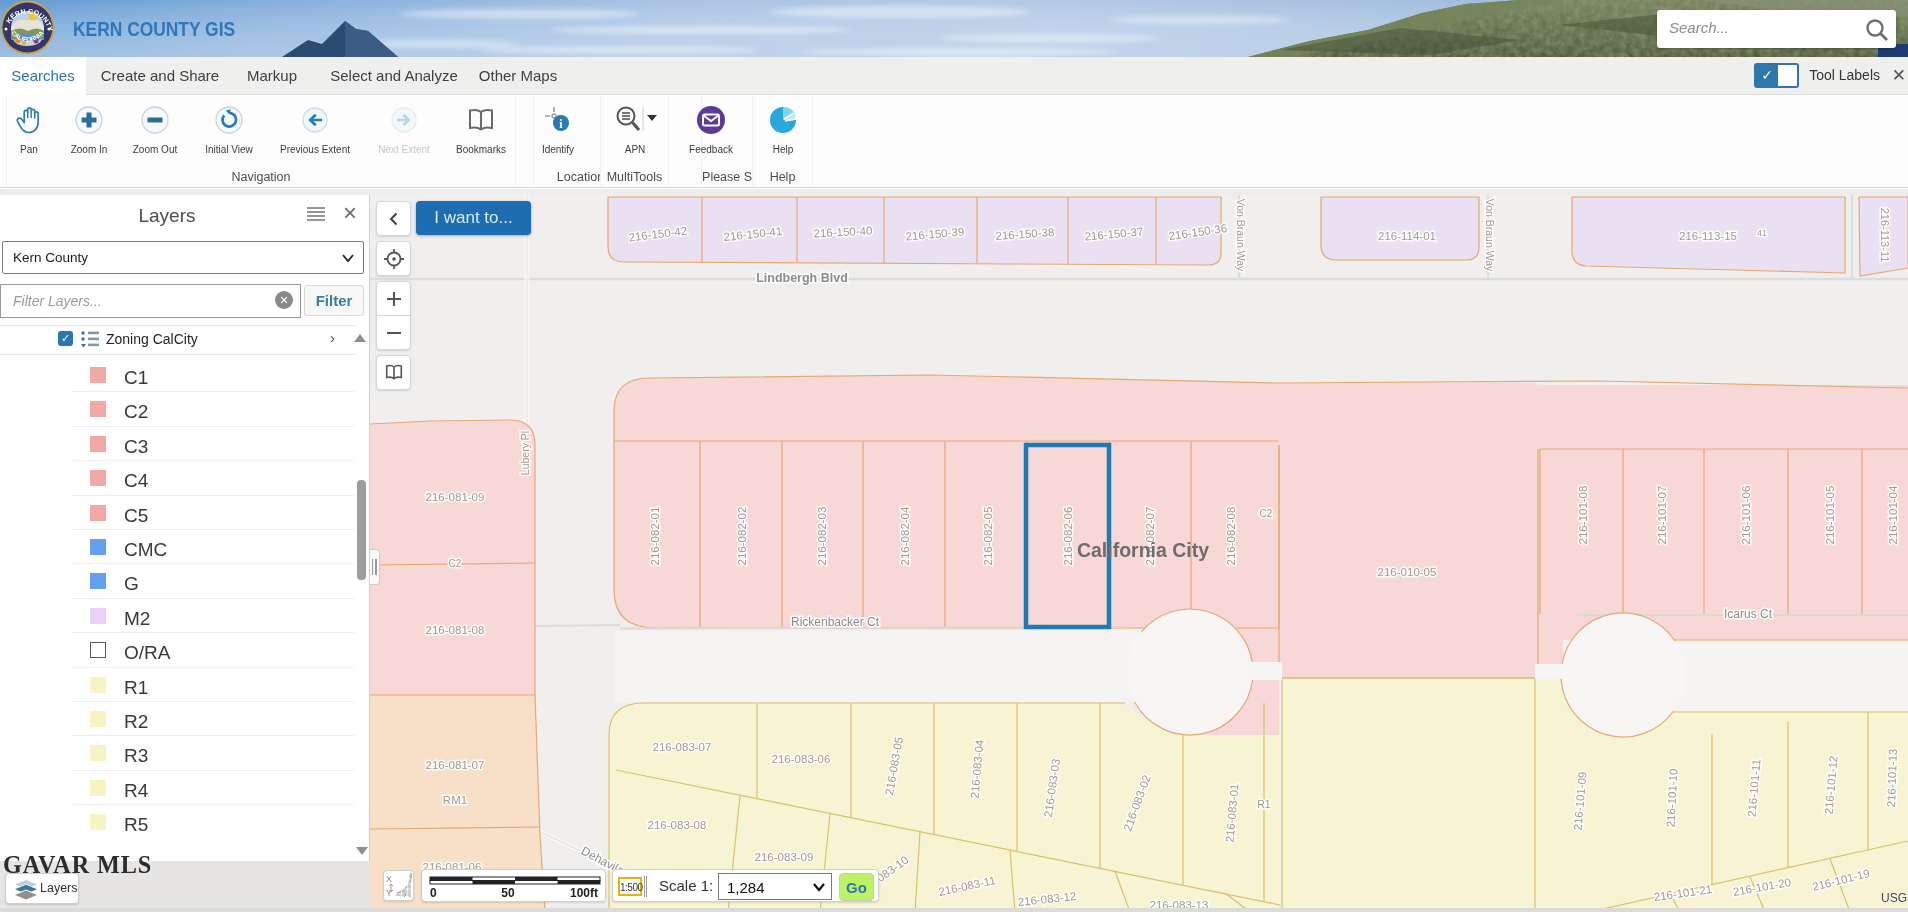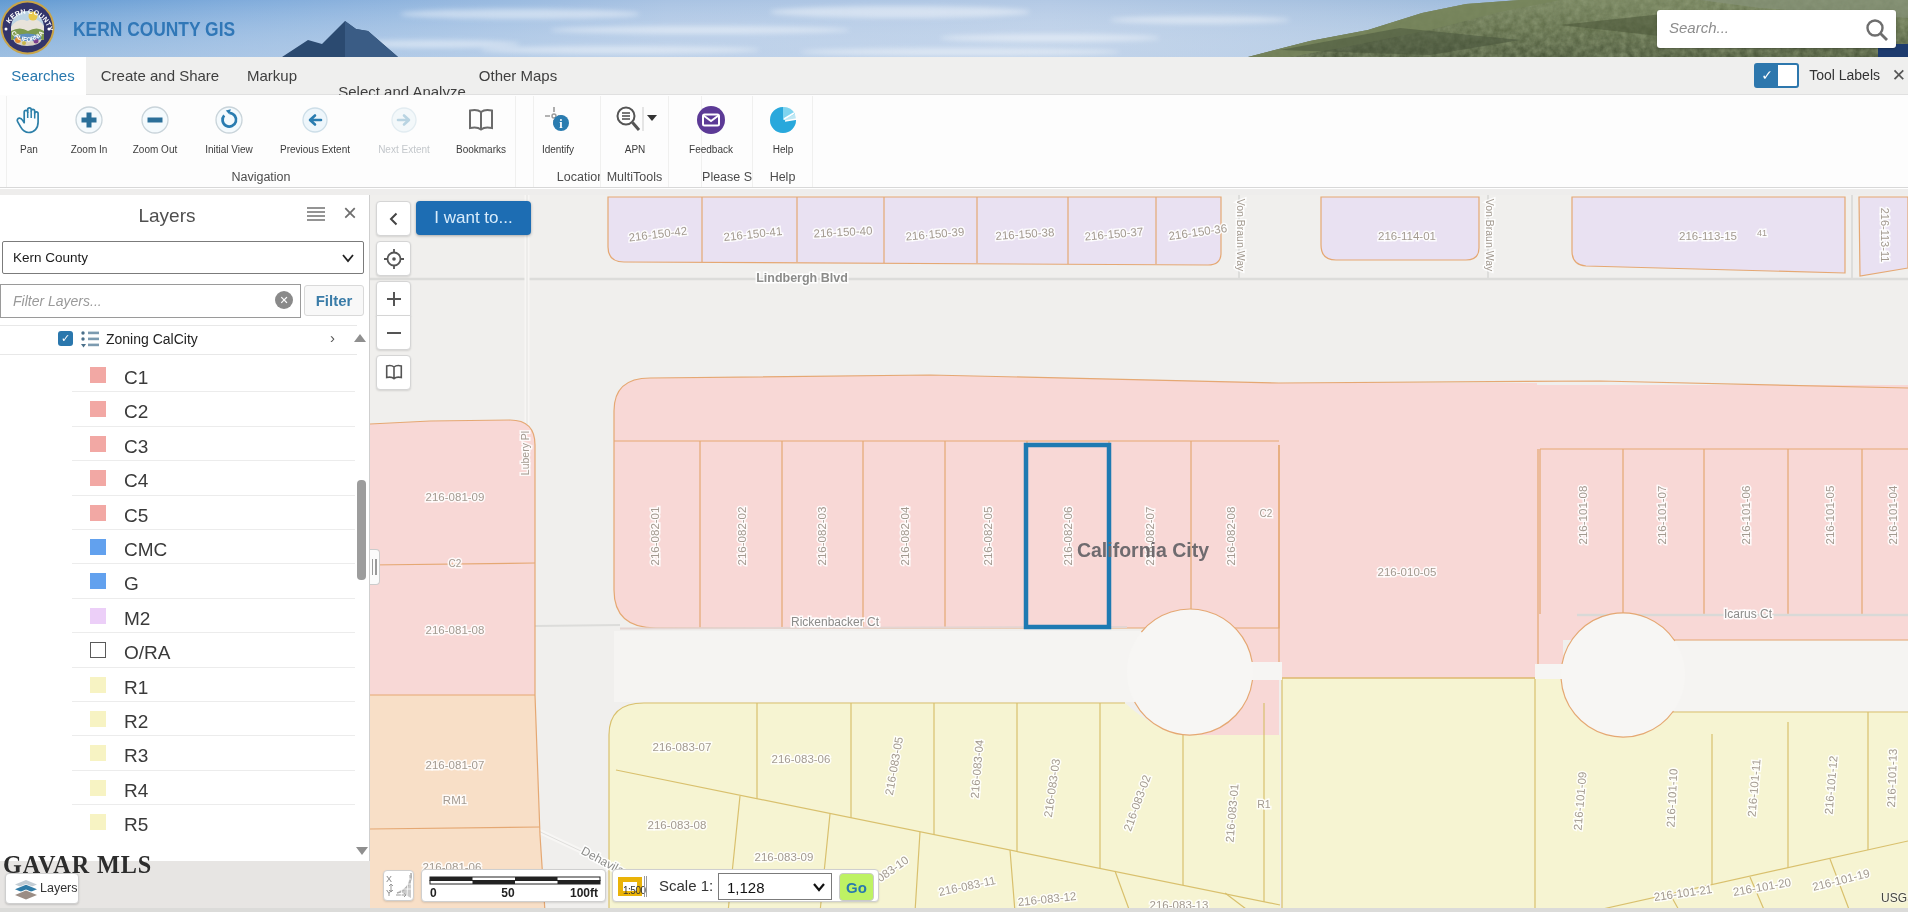--- a/index.html
+++ b/index.html
@@ -146,21 +146,21 @@
   <svg width="26" height="26" viewBox="0 0 26 26">
         <circle cx="11" cy="11" r="7.5" fill="none" stroke="#6e6e6e" stroke-width="2.4"></circle>
         <line x1="16.5" y1="16.5" x2="23" y2="23" stroke="#6e6e6e" stroke-width="2.8"></line>
       </svg>
 </div>
 </div>
 <div id="tabbar">
   <div class="tab active" style="left:0; width:86px;">Searches</div>
   <div class="tab" style="left:95px; width:130px;">Create and Share</div>
   <div class="tab" style="left:235px; width:74px;">Markup</div>
-  <div class="tab" style="left:332px; width:140px;margin-top:16px;">Select and Analyze</div>
+  <div class="tab" style="left:324px; width:140px;">Select and Analyze</div>
   <div class="tab" style="left:470px; width:96px;">Other Maps</div>
   <div id="toollabels">
     <div id="tlswitch">
         <div class="on">✓</div>
       </div>
     <div id="tllabel">Tool Labels</div>
     <div id="tlx">✕</div>
   </div>
 </div>
 <div id="toolbar">
@@ -532,27 +532,27 @@
             <rect x="93" y="7" width="42.5" height="3.5" fill="#222"></rect>
         <rect x="50.5" y="10.5" width="42.5" height="3.5" fill="#222"></rect>
             <rect x="135.5" y="10.5" width="42.5" height="3.5" fill="#222"></rect>
       </g>
       <text x="8" y="27" font-size="12" font-weight="bold" fill="#222" font-family="Liberation Sans">0</text>
       <text x="86" y="27" font-size="12" font-weight="bold" fill="#222" text-anchor="middle">50</text>
       <text x="162" y="27" font-size="12" font-weight="bold" fill="#222" text-anchor="middle">100ft</text>
     </svg>
   </div>
   <div class="widget" style="left:242px; top:674px; width:267px; height:33px;">
-    <div style="position:absolute; left:5px; top:7px; width:24px; height:19px; border:5px solid #eab308;">
+    <div style="position:absolute; left:5px; top:7px; width:24px; height:19px; border:2px solid #eab308;">
           <div style="font-size:10px; color:#333; text-align:center; line-height:17px; letter-spacing:-0.5px;">1:500</div>
         </div>
     <div style="position:absolute; left:31px; top:6px; width:3px; height:21px; border-left:1px solid #999; border-right:1px solid #999;"></div>
     <div style="position:absolute; left:46px; top:7px; font-size:15px; color:#333;">Scale 1:</div>
     <div style="position:absolute; left:105px; top:3px; width:114px; height:27px; border:1px solid #7b7b7b; background:#fff;">
-      <span style="position:absolute; left:8px; top:5px; font-size:15px; color:#111;">1,128</span>
+      <span style="position:absolute; left:8px; top:5px; font-size:15px; color:#111;">1,284</span>
       <svg style="position:absolute;right:5px;top:8px" width="14" height="10" viewBox="0 0 14 10">
             <path d="M2 2 L7 8 L12 2" fill="none" stroke="#111" stroke-width="2.2"></path>
           </svg>
     </div>
     <div style="position:absolute; left:226px; top:3px; width:35px; height:28px; border:1px solid #c9c9c9; border-radius:4px; background:#bef264; text-align:center; line-height:27px; font-size:15px; font-weight:bold; color:#2878ae;">Go</div>
   </div>
   <div id="usgs">USGS</div>
   </div>
   <div id="panel">
     <div id="paneltitle">Layers</div>

